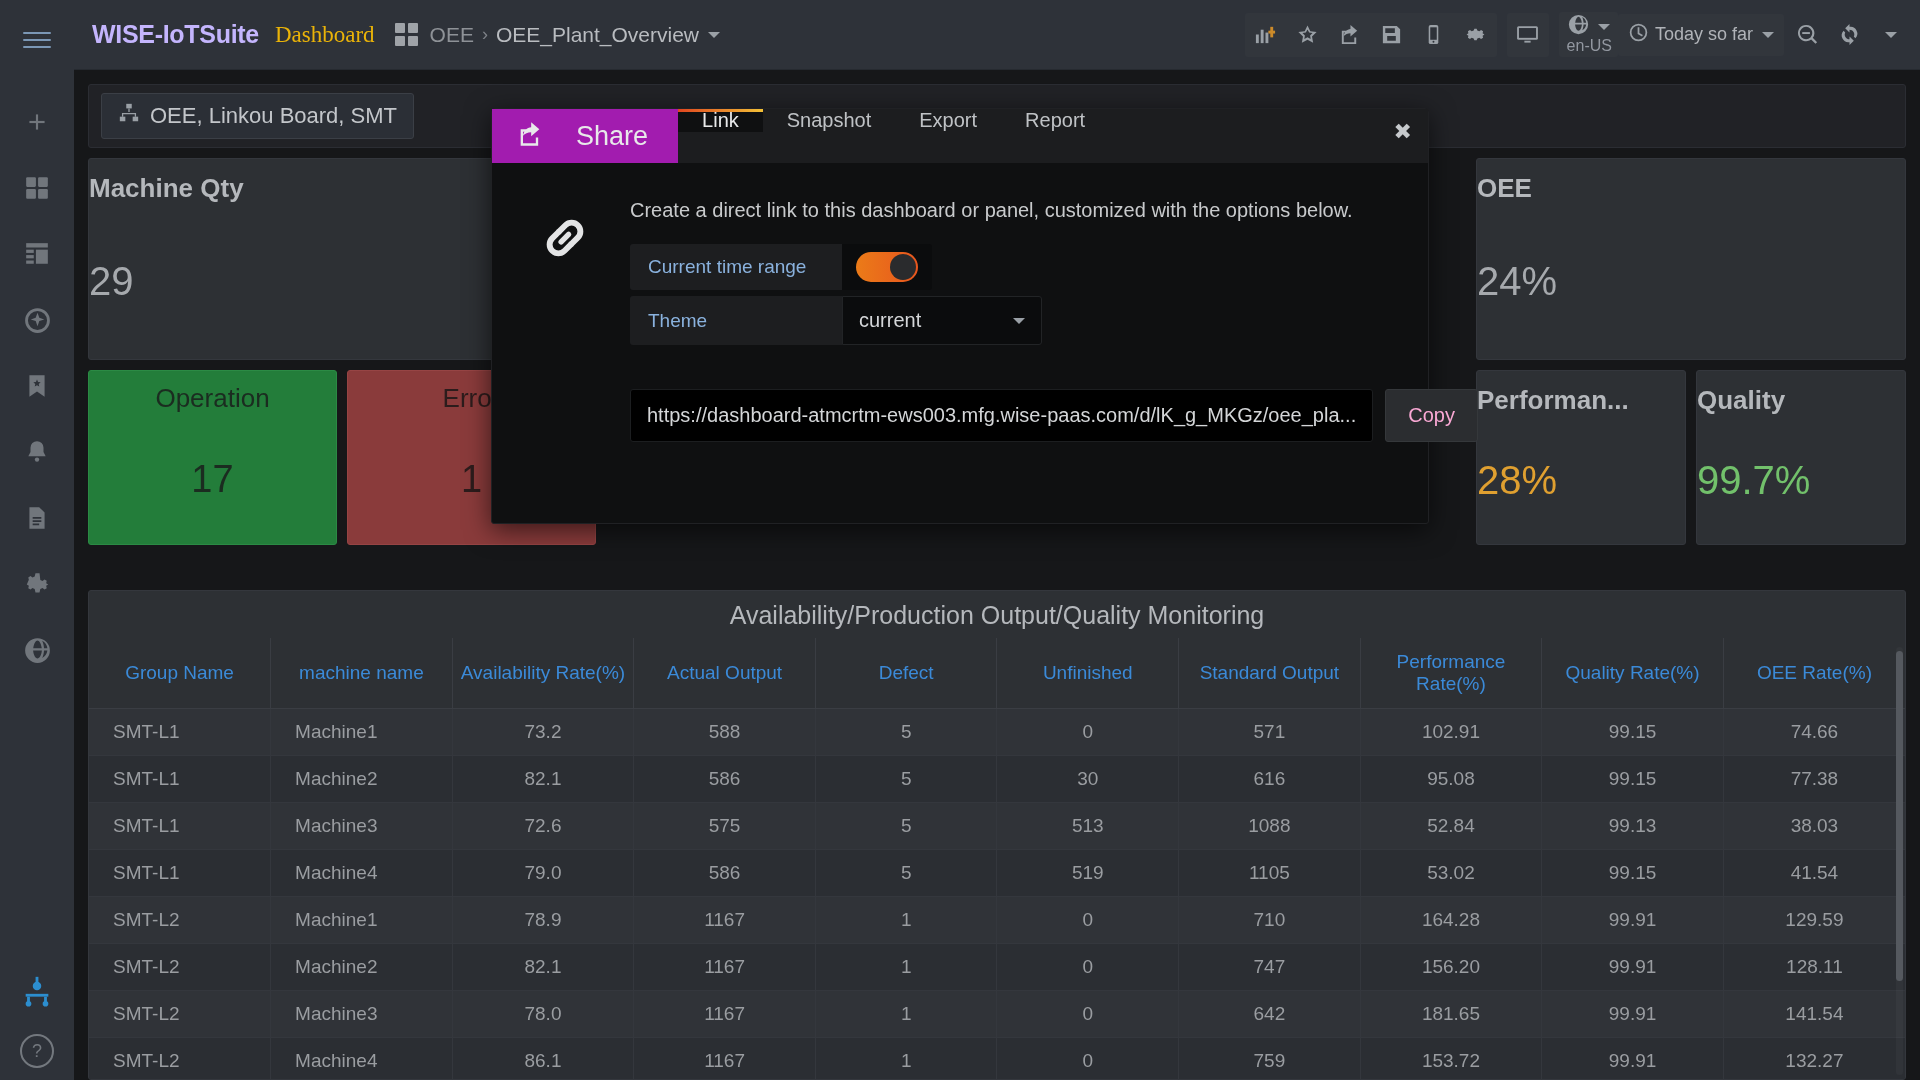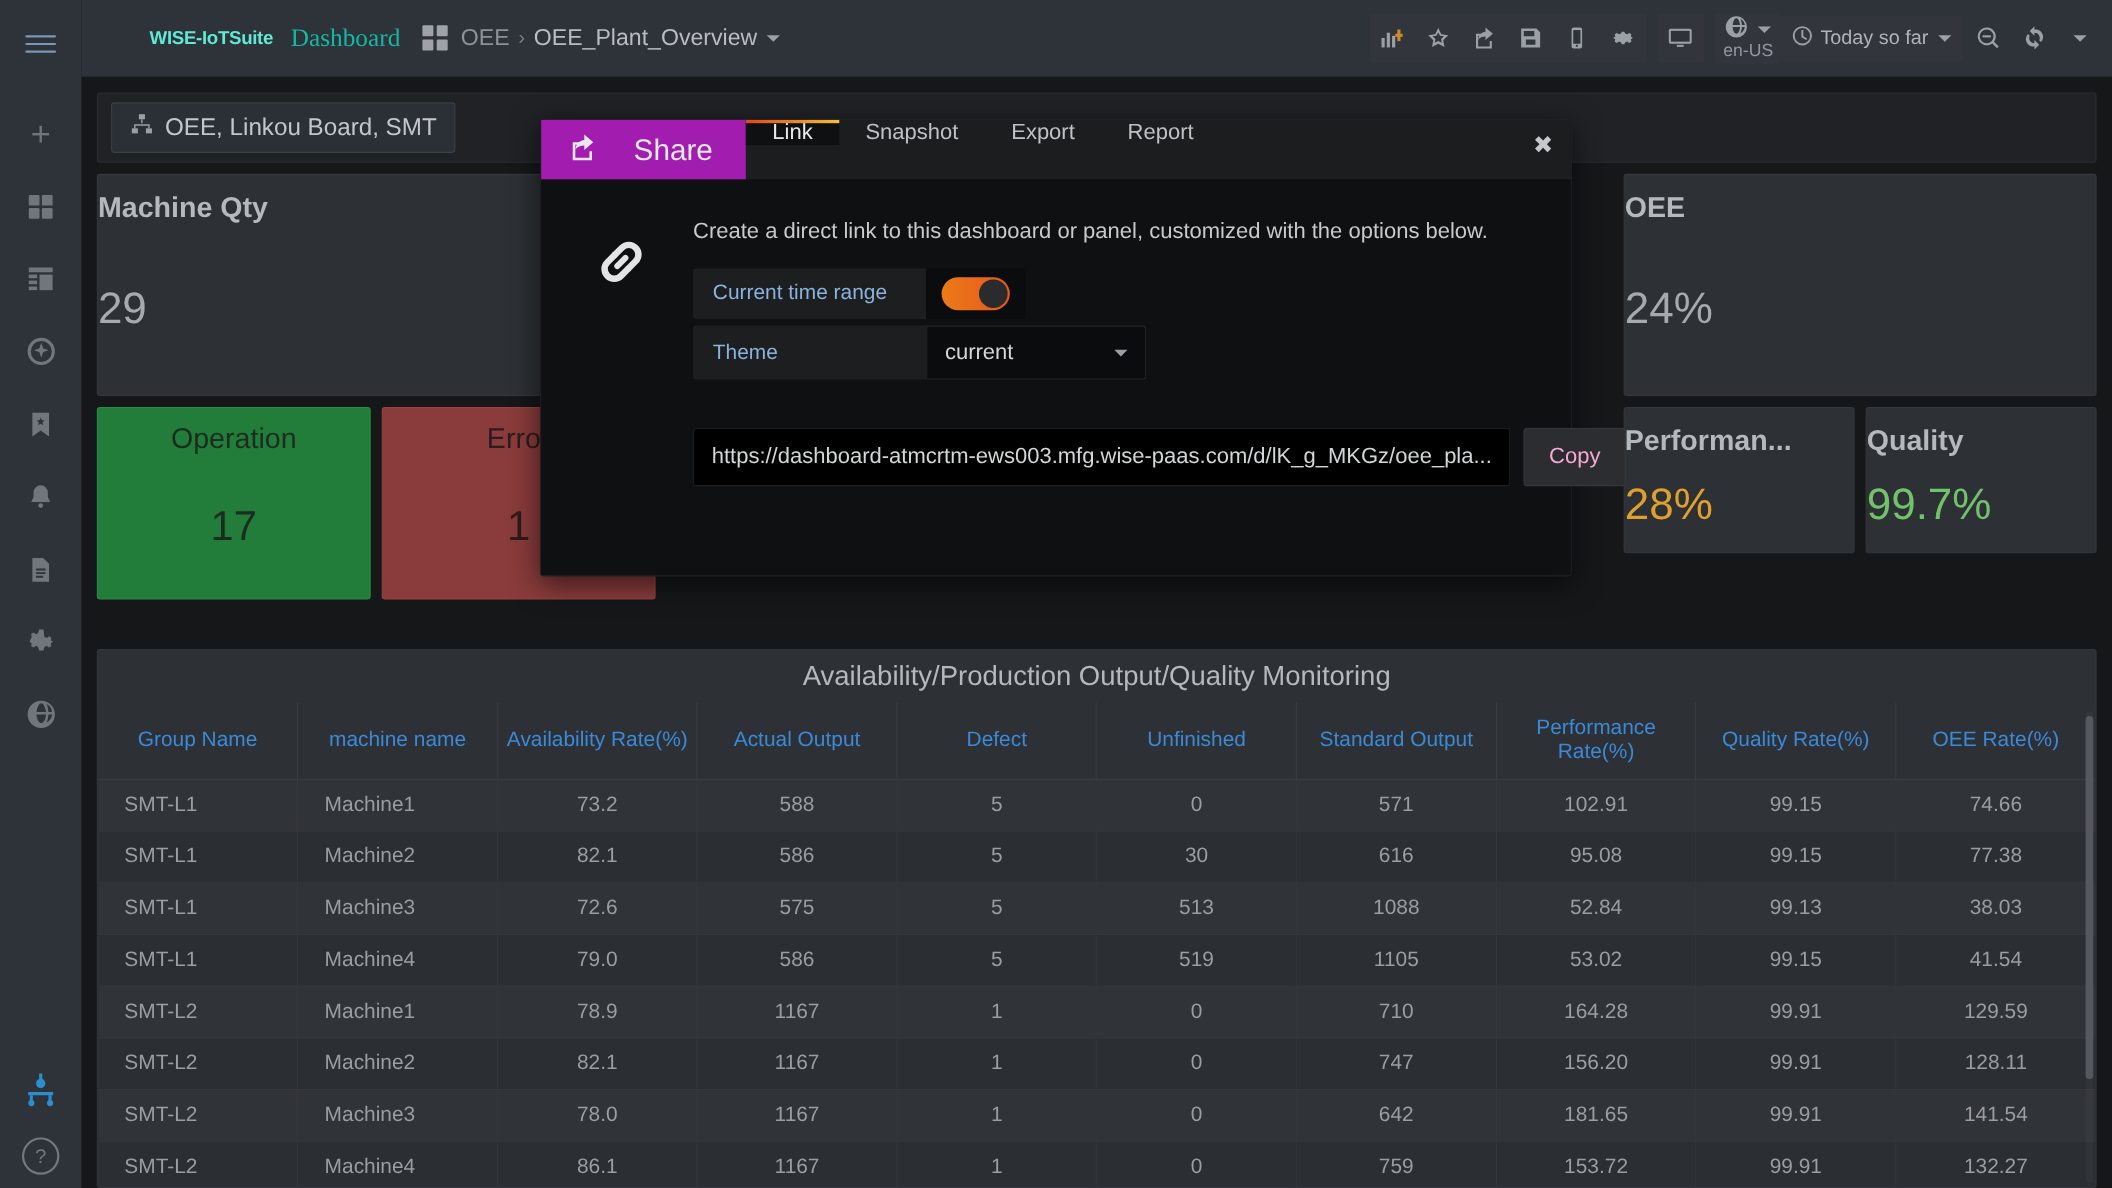--- a/index.html
+++ b/index.html
@@ -27,22 +27,22 @@
   .logo-mark svg { fill:#2c8ecf; }
   .help-ic { width:34px;height:34px;border:2px solid #8b9096;border-radius:50%;color:#8b9096;
     display:flex;align-items:center;justify-content:center;font-size:18px; opacity:.75; cursor:pointer;}
 
   
   .topnav {
     position: absolute; left: 74px; top: 0; right: 0; height: 70px;
     background: #2e3239; display: flex; align-items: center; padding: 0 8px 0 18px;
     border-bottom: 1px solid #262a30;
   }
-  .brand { color: #5eead4; font-size: 17px; font-weight: bold; letter-spacing: -0.3px; white-space:nowrap;margin-left:44px;}
-  .nav-sub { color: #14b8a6; font-size: 23px; margin-left: 16px; font-family:"Liberation Serif", serif;}
+  .brand { color: #c4b5fd; font-size: 25px; font-weight: bold; letter-spacing: -0.3px; white-space:nowrap;}
+  .nav-sub { color: #eab308; font-size: 23px; margin-left: 16px; font-family:"Liberation Serif", serif;}
   .bc-grid { margin-left: 20px; display:grid; grid-template-columns: 10px 10px; grid-gap:3px; }
   .bc-grid i { width:10px;height:10px;background:#9fa3a8;display:block;border-radius:1px;}
   .bc-link { color:#8e9297; font-size: 21px; margin-left: 12px; cursor:pointer;}
   .bc-sep { color:#7d8187; font-size:18px; margin: 0 8px; }
   .bc-current { color:#b9bcc0; font-size:21px; cursor:pointer;}
   .caret { display:inline-block; width:0;height:0;border-left:6px solid transparent;border-right:6px solid transparent;
            border-top:6px solid #9aa0a6; margin-left:9px; vertical-align:middle;}
   .nav-spacer { flex: 1; }
   .nav-actions { display:flex; align-items:center; }
   .nav-btn { width:42px; height:44px; display:flex;align-items:center;justify-content:center; cursor:pointer; }
@@ -385,21 +385,21 @@
 
       <div class="col" style="flex:1">
         <div class="panel" style="height:387px; background:transparent; border:none;"></div>
       </div>
 
       <div class="col" style="width:430px">
         <div class="panel" style="height:202px">
           <div class="panel-title">OEE</div>
           <div class="panel-value">24%</div>
         </div>
-        <div style="display:flex; gap:10px; height:133px;">
+        <div style="display:flex; gap:10px; height:175px;">
           <div class="panel" style="flex:1">
             <div class="panel-title">Performan...</div>
             <div class="panel-value orange-v">28%</div>
           </div>
           <div class="panel" style="flex:1">
             <div class="panel-title">Quality</div>
             <div class="panel-value greenish-v">99.7%</div>
           </div>
         </div>
       </div>

